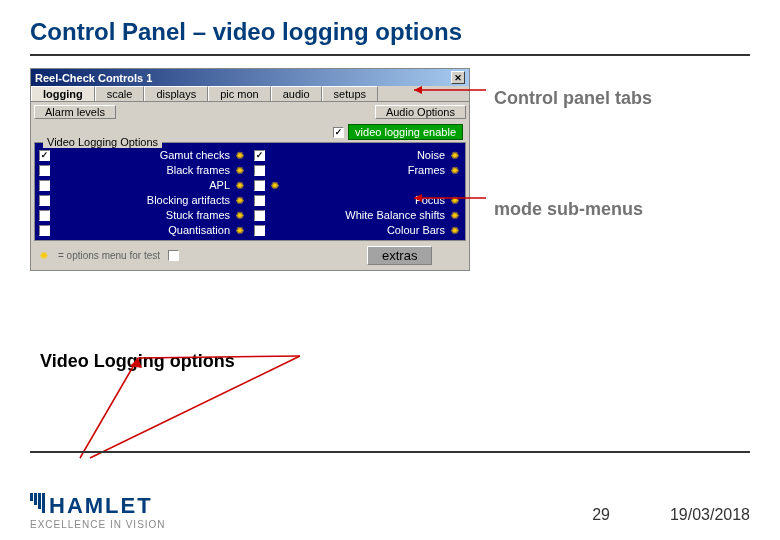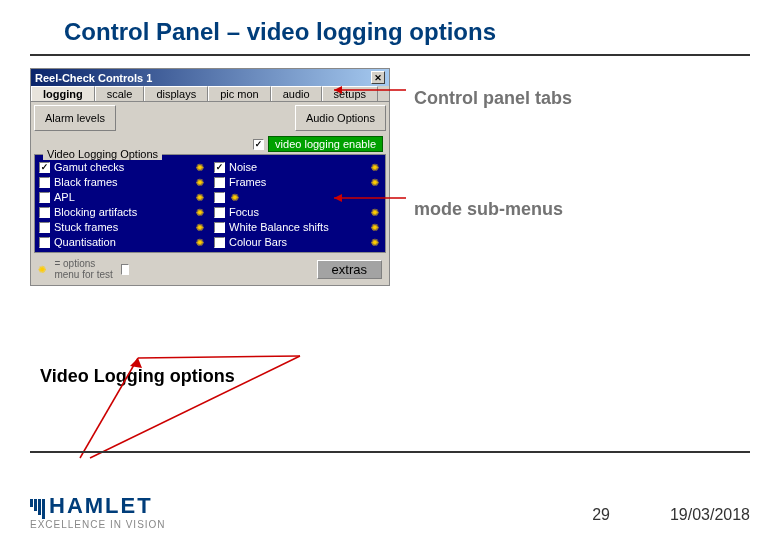--- a/index.html
+++ b/index.html
@@ -1,33 +1,33 @@
 <!DOCTYPE html>
 <html><head>
 <meta charset="utf-8">
 <style>
 * { box-sizing: border-box; margin: 0; padding: 0; }
 body { width: 780px; height: 540px; font-family: Arial, sans-serif; background: #fff; position: relative; }
 .slide { padding: 18px 30px 0 30px; }
-.title { color: #003d7a; font-size: 24px; font-weight: bold; margin-bottom: 8px; margin-left: 34px; }
+.title { color: #003d7a; font-size: 24px; font-weight: bold; margin-bottom: 8px; }
 .hr { border-top: 2px solid #333; margin-bottom: 12px; }
 .content-row { display: flex; gap: 24px; }
-.panel-area { width: 360px; position: relative; }
+.panel-area { width: 440px; position: relative; text-align: right; }
 
 
 .win { border: 1px solid #888; background: #d4d0c8; font-family: "MS Sans Serif", Tahoma, sans-serif; font-size: 11px; }
 .titlebar { background: linear-gradient(to right, #0a246a, #a6caf0); color: #fff; padding: 2px 4px; display: flex; justify-content: space-between; align-items: center; font-weight: bold; font-size: 11px; }
 .closex { background: #d4d0c8; border: 1px solid #fff; border-right-color: #404040; border-bottom-color: #404040; width: 14px; height: 13px; display: flex; align-items: center; justify-content: center; font-size: 9px; color: #000; font-weight: bold; cursor: default; }
 
 .tabs { display: flex; background: #d4d0c8; border-bottom: 1px solid #888; }
 .tab { padding: 1px 11px; border: 1px solid #fff; border-right-color: #888; border-bottom: none; background: #d4d0c8; font-size: 11px; cursor: default; }
 .tab.active { background: #e8e4dc; font-weight: bold; border-top: 1px solid #fff; }
 
 .subbtns { display: flex; padding: 3px; gap: 3px; }
-.btn { border: 1px solid #fff; border-right-color: #808080; border-bottom-color: #808080; padding: 6px 10px; background: #d4d0c8; font-size: 11px; cursor: default; }
+.btn { border: 1px solid #fff; border-right-color: #808080; border-bottom-color: #808080; padding: 0 10px; background: #d4d0c8; font-size: 11px; cursor: default; }
 .spacer { flex: 1; }
 
 .enablebar { display: flex; justify-content: flex-end; padding: 2px 6px 2px 0; align-items: center; gap: 4px; }
 .greenlabel { background: #00a000; color: #fff; padding: 1px 6px; font-size: 11px; border: 1px solid #006000; }
 .chk { width: 11px; height: 11px; border: 1px solid #808080; border-right-color: #fff; border-bottom-color: #fff; background: #fff; display: inline-flex; align-items: center; justify-content: center; font-size: 9px; font-weight: bold; color: #000; cursor: default; }
 
 .groupbox { border: 1px solid #888; margin: 0 3px 3px 3px; background: #000080; position: relative; padding: 6px 4px 4px 4px; }
 .grouplabel { position: absolute; top: -7px; left: 8px; background: #d4d0c8; color: #000; font-size: 11px; padding: 0 4px; }
 .opts { display: flex; gap: 8px; }
 .col { flex: 1; display: flex; flex-direction: column; gap: 3px; }
@@ -46,21 +46,21 @@
 .arrowhead { fill: #c00; }
 .svg-overlay { position: absolute; top: 0; left: 0; pointer-events: none; }
 
 .video-label { font-size: 18px; font-weight: bold; color: #000; margin-top: 80px; margin-left: 10px; }
 
 
 .footer { position: absolute; bottom: 10px; left: 30px; right: 30px; }
 .fhr { border-top: 2px solid #333; margin-bottom: 6px; }
 .footrow { display: flex; justify-content: space-between; align-items: flex-end; }
 .logo { display: flex; flex-direction: column; }
-.logo .h { color: #003d7a; font-size: 22px; font-weight: bold; letter-spacing: 2px; display: flex; align-items: flex-end; gap: 2px; margin-top: 34px; }
+.logo .h { color: #003d7a; font-size: 22px; font-weight: bold; letter-spacing: 2px; display: flex; align-items: flex-start; gap: 2px; margin-top: 34px; }
 .logo .bars { display: inline-flex; gap: 1px; margin-right: 2px; }
 .logo .bars span { width: 3px; background: #003d7a; }
 .logo .bars span:nth-child(1){height:8px} .logo .bars span:nth-child(2){height:12px} .logo .bars span:nth-child(3){height:16px} .logo .bars span:nth-child(4){height:20px}
 .logo .tag { color: #888; font-size: 10px; letter-spacing: 1px; }
 .footright { text-align: right; font-size: 16px; color: #333; }
 .footright .line1 { margin-bottom: 6px; }
 .footright .line1 span:first-child { margin-right: 60px; }
 </style>
 </head>
 <body>

